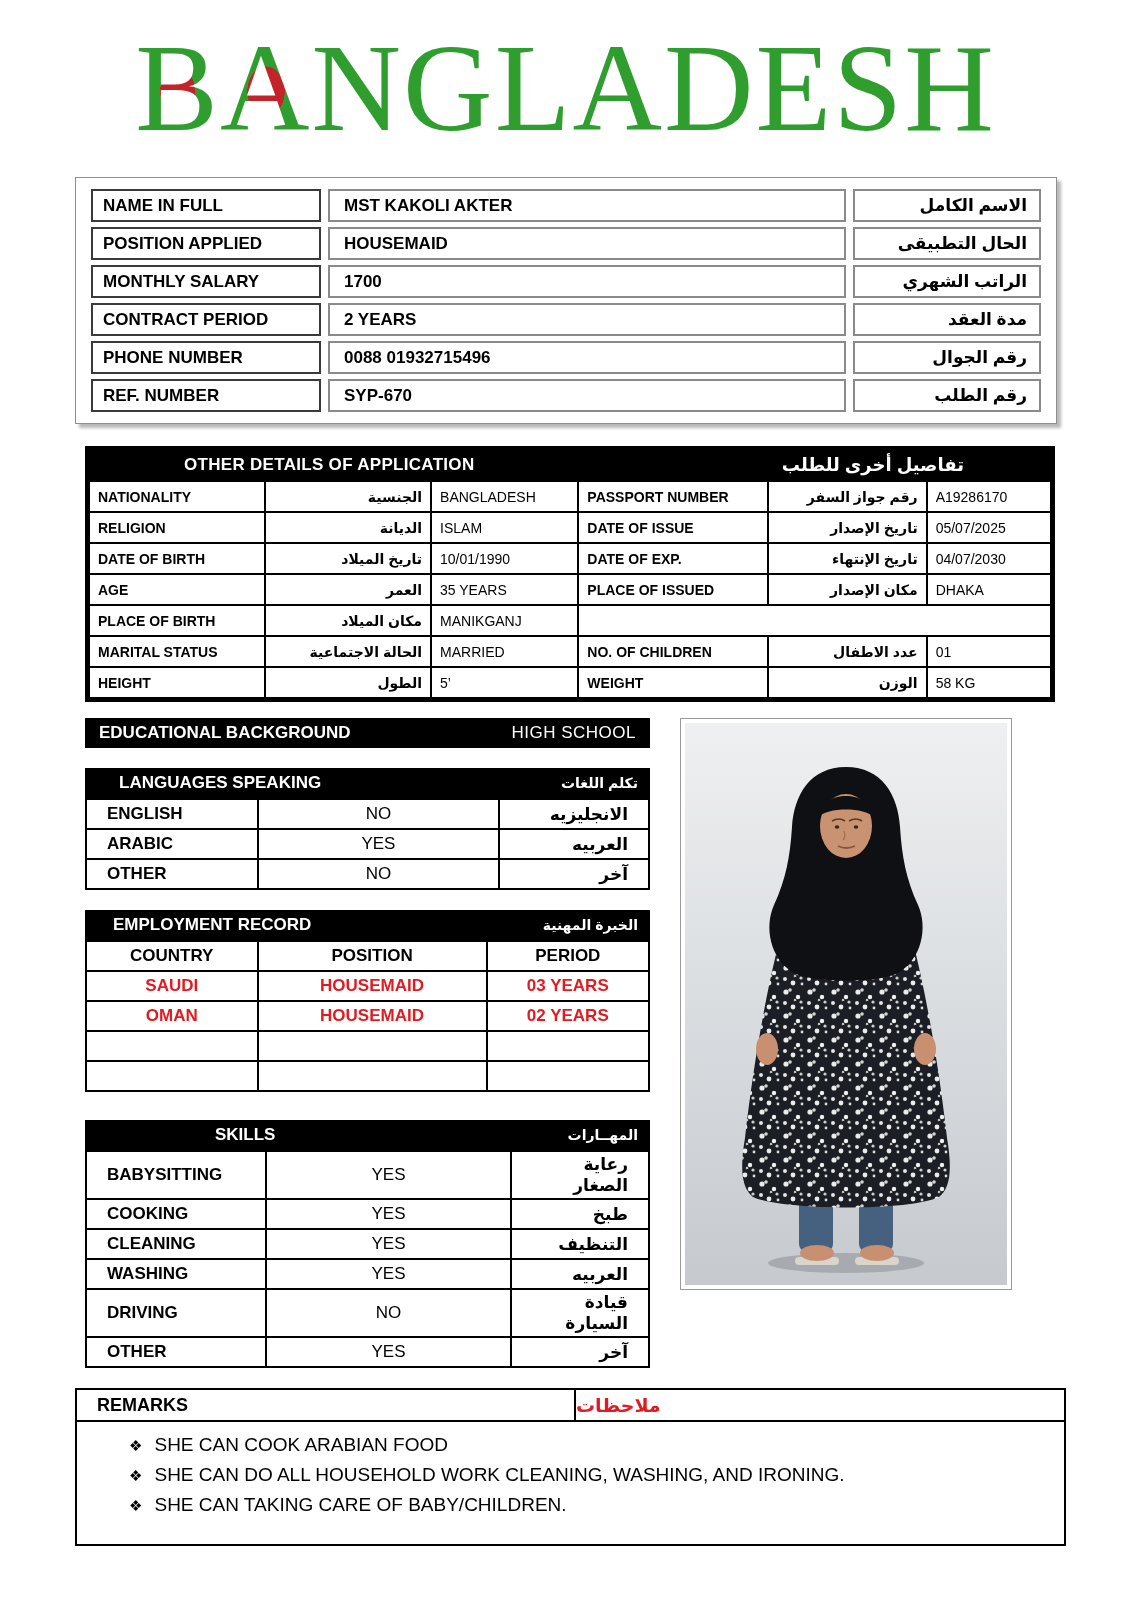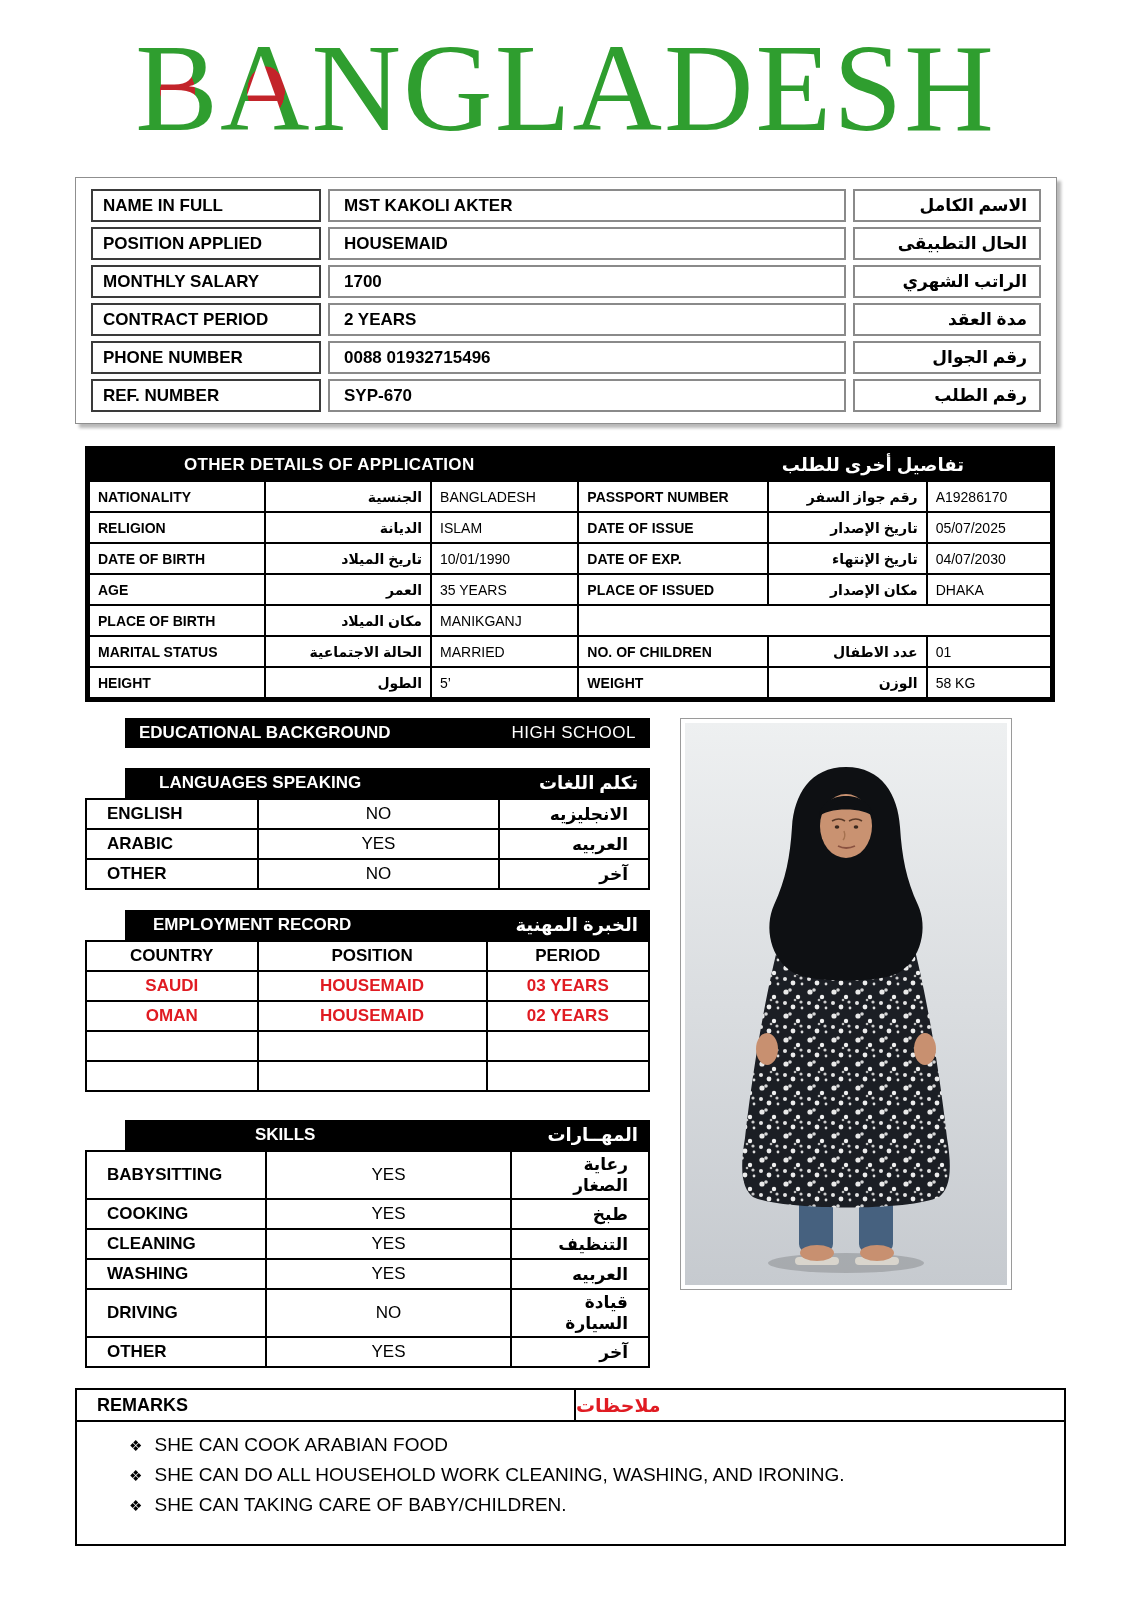--- a/index.html
+++ b/index.html
@@ -47,23 +47,23 @@
   td.oe { font-weight:700; }
   td.oa { font-weight:700; text-align:right; direction:rtl; }
   td.ov { font-weight:400; }
 
   
   .main { display:flex; align-items:flex-start; margin:14px 0 0 85px; }
   .left { width:565px; }
 
   .bar {
     background:#000; color:#fff; height:30px; display:flex; align-items:center;
-    justify-content:space-between; font-weight:700; font-size:17px;margin-left:40px;
-  }
-  .bar .ar { font-size:18px; }
+    justify-content:space-between; font-weight:700; font-size:17px;
+  }
+  .bar .ar { font-size:14px; }
   .edu-bar { margin-top:2px; padding:0 14px; }
   .edu-bar .val { font-weight:400; letter-spacing:.5px; }
   .lang-bar { padding:0 12px 0 34px; }
   .emp-bar { padding:0 12px 0 28px; }
   .skill-bar { padding:0 12px 0 130px; }
 
   .block { margin-top:20px; }
   .grid { width:100%; border-collapse:collapse; }
   .grid td { border:2px solid #000; height:30px; font-size:17px; padding:2px 20px; }
   .gl { font-weight:700; }

